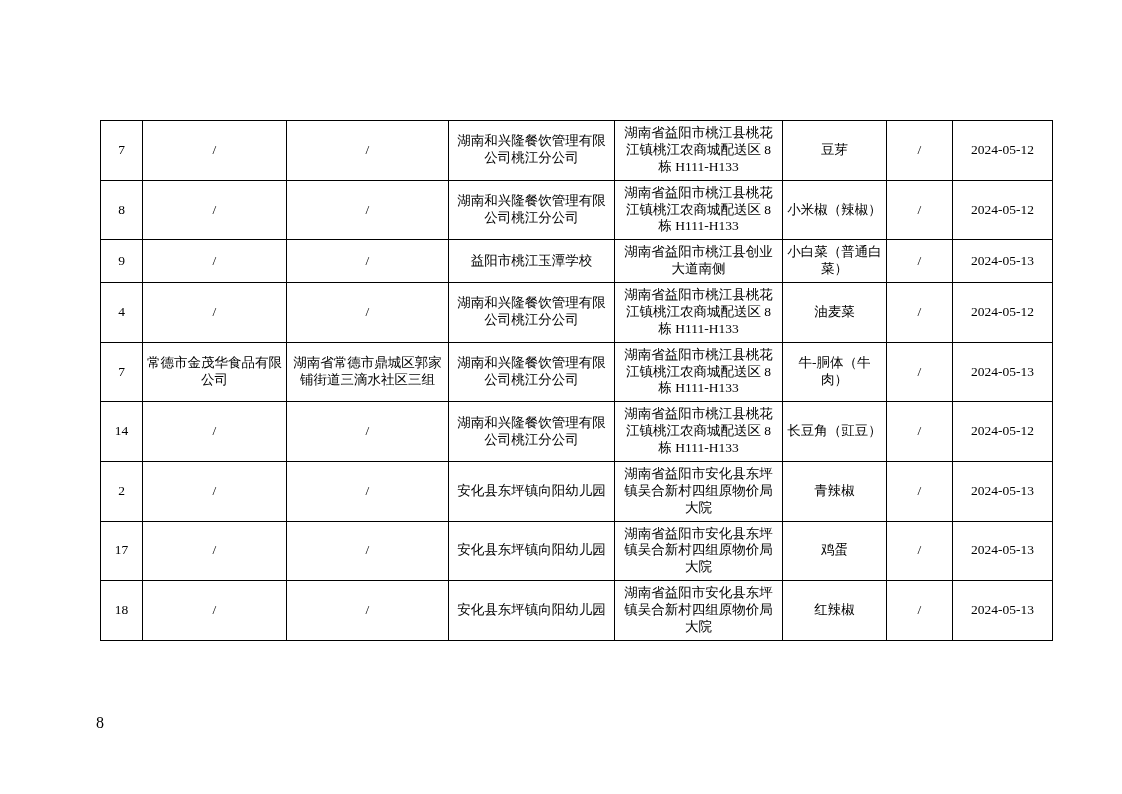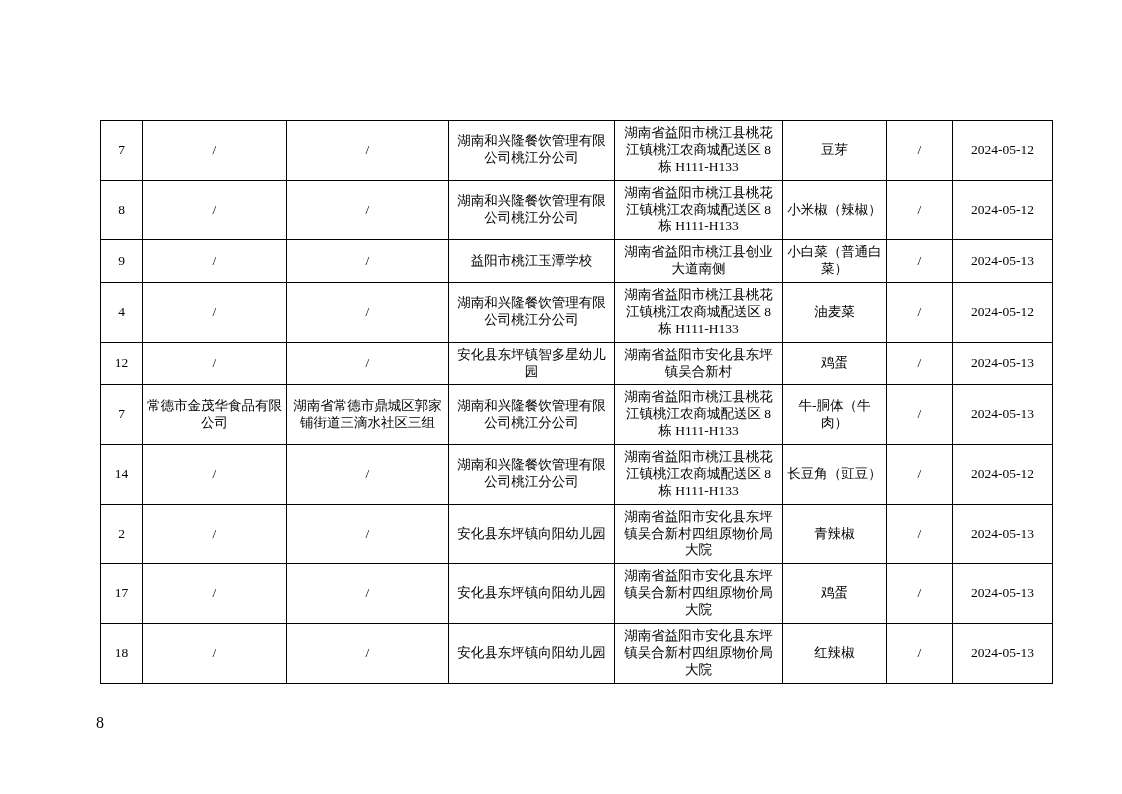--- a/index.html
+++ b/index.html
@@ -111,30 +111,20 @@
           <td>4</td>
           <td class="slash">/</td>
           <td class="slash">/</td>
           <td>湖南和兴隆餐饮管理有限公司桃江分公司</td>
           <td>湖南省益阳市桃江县桃花江镇桃江农商城配送区 8 栋 H111-H133</td>
           <td>油麦菜</td>
           <td class="slash">/</td>
           <td class="date-cell">2024-05-12</td>
         </tr>
         <tr>
-          <td>12</td>
-          <td class="slash">/</td>
-          <td class="slash">/</td>
-          <td>安化县东坪镇智多星幼儿园</td>
-          <td>湖南省益阳市安化县东坪镇吴合新村</td>
-          <td>鸡蛋</td>
-          <td class="slash">/</td>
-          <td class="date-cell">2024-05-13</td>
-        </tr>
-        <tr>
           <td>7</td>
           <td>常德市金茂华食品有限公司</td>
           <td>湖南省常德市鼎城区郭家铺街道三滴水社区三组</td>
           <td>湖南和兴隆餐饮管理有限公司桃江分公司</td>
           <td>湖南省益阳市桃江县桃花江镇桃江农商城配送区 8 栋 H111-H133</td>
           <td>牛-胴体（牛肉）</td>
           <td class="slash">/</td>
           <td class="date-cell">2024-05-13</td>
         </tr>
         <tr>

